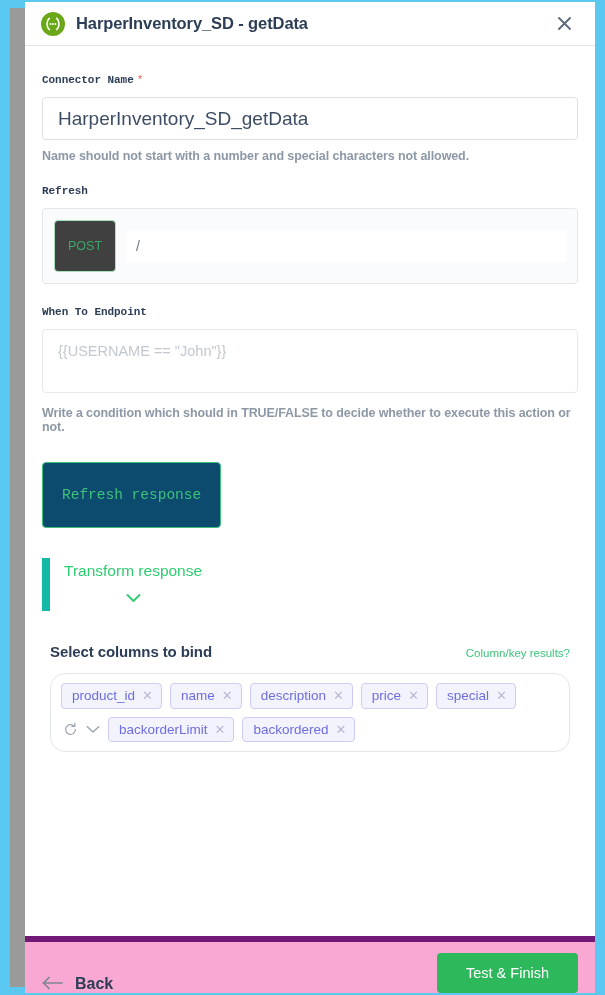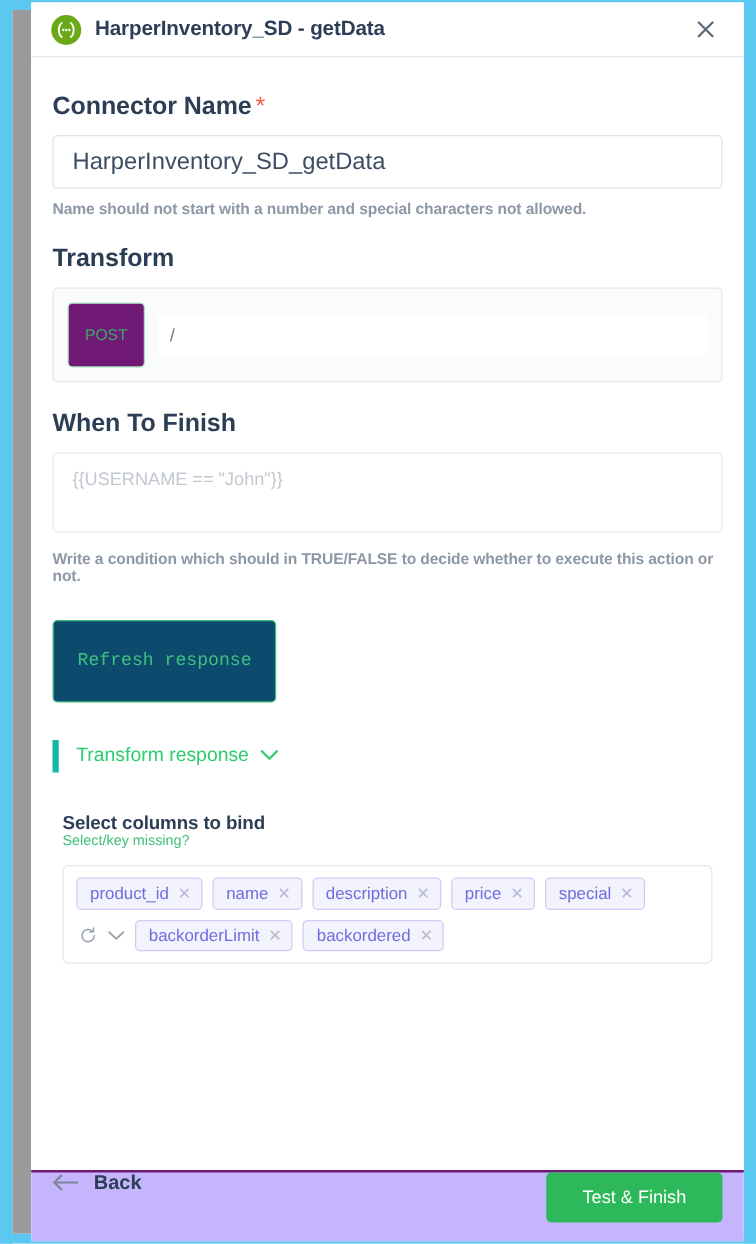--- a/index.html
+++ b/index.html
@@ -107,25 +107,26 @@
 
   
   .modal-body {
     flex: 1 1 auto;
     overflow: hidden;
     padding: 28px 17px 0 17px;
     background: #ffffff;
   }
 
   .field-label {
-    font-size: 20px;
+    font-size: 11px;
     color: #2c3d56;
     font-weight: bold;
     margin-bottom: 11px;
     letter-spacing: -0.05px;
+    font-family: Liberation Mono, monospace;
   }
   .req-star { color: #f0604d; font-weight: normal; margin-left: 3px; }
 
   .text-input {
     width: 100%;
     height: 43px;
     border: 1px solid #dde1e6;
     border-radius: 4px;
     background: #ffffff;
     font-family: Liberation Sans, sans-serif;
@@ -150,21 +151,21 @@
   .endpoint-box {
     border: 1px solid #e3e7ea;
     border-radius: 4px;
     background: #fafbfc;
     padding: 11px 11px;
     display: flex;
     align-items: center;
     gap: 10px;
   }
   .method-pill {
-    background: #701a75;
+    background: #404040;
     border: 1px solid #a8e2bd;
     color: #3aa869;
     border-radius: 4px;
     font-size: 12.5px;
     padding: 18px 13px;
     flex: 0 0 auto;
     cursor: pointer;
   }
   .endpoint-input {
     flex: 1 1 auto;
@@ -205,57 +206,57 @@
     border-radius: 4px;
     font-family: Liberation Mono, monospace;
     font-size: 14.5px;
     padding: 24px 19px;
     cursor: pointer;
   }
 
   
   .transform-row {
     margin-top: 30px;
-    border-left: 5px solid #14b8a6;
+    border-left: 8px solid #14b8a6;
     padding: 4px 0 4px 14px;
     display: flex;
     align-items: center;
     gap: 9px;
     cursor: pointer;
     width: fit-content;
+    flex-direction: column;
   }
   .transform-label {
     color: #2ecc71;
     font-size: 15.5px;
   }
 
   
   .columns-block { margin-top: 32px; padding: 0 8px; }
   .columns-head {
     display: flex;
     align-items: baseline;
     justify-content: space-between;
     margin-bottom: 13px;
-    flex-direction: column;
   }
   .columns-title {
     font-size: 15px;
     color: #2c3d56;
     font-weight: bold;
     letter-spacing: -0.1px;
   }
   .columns-link {
     font-size: 11.5px;
     color: #3ec17d;
     cursor: pointer;
   }
 
   .tags-box {
     border: 1px solid #e2e6ea;
-    border-radius: 5px;
+    border-radius: 15px;
     background: #ffffff;
     padding: 9px 10px;
     display: flex;
     flex-wrap: wrap;
     align-items: center;
     gap: 8px 8px;
     position: relative;
   }
 
   .tag {
@@ -282,26 +283,26 @@
     align-items: center;
     gap: 8px;
     margin-left: 2px;
   }
   .icon-btn { cursor: pointer; display: inline-flex; }
 
   
   .modal-footer {
     flex: 0 0 57px;
     height: 57px;
-    border-top: 2px solid #701a75;
-    display: flex;
-    align-items: flex-start;
+    border-top: 6px solid #701a75;
+    display: flex;
+    align-items: flex-end;
     justify-content: space-between;
     padding: 0 17px;
-    background: #c4b5fd;
+    background: #f9a8d4;
   }
   .back-btn {
     display: inline-flex;
     align-items: center;
     gap: 11px;
     cursor: pointer;
     background: none;
     border: none;
     font-family: "Liberation Sans", sans-serif;
   }
@@ -360,32 +361,32 @@
           <span>Connector Name</span><span class="req-star">*</span>
         </div>
         <input class="text-input" type="text" value="HarperInventory_SD_getData" style="">
         <div class="helper-text">Name should not start with a number and special characters not allowed.</div>
       </div>
 
       <div class="gap-lg"></div>
 
       
       <div class="section">
-        <div class="field-label">Transform</div>
+        <div class="field-label">Refresh</div>
         <div class="endpoint-box">
           <span class="method-pill">POST</span>
           <input class="endpoint-input" type="text" value="/" style="">
         </div>
       </div>
 
       <div class="gap-lg"></div>
 
       
       <div class="section">
-        <div class="field-label">When To Finish</div>
+        <div class="field-label">When To Endpoint</div>
         <textarea class="execute-area" placeholder="{{USERNAME == &quot;John&quot;}}" style=""></textarea>
         <div class="helper-text">Write a condition which should in TRUE/FALSE to decide whether to execute this action or not.</div>
       </div>
 
       
       <button class="refresh-btn">Refresh response</button>
 
       
       <div class="transform-row">
         <span class="transform-label">Transform response</span>
@@ -393,21 +394,21 @@
           <svg width="15" height="10" viewBox="0 0 15 10">
             <path d="M1.5 2 L7.5 8 L13.5 2" stroke="#2ecc71" stroke-width="1.9" fill="none" stroke-linecap="round" stroke-linejoin="round"></path>
           </svg>
         </span>
       </div>
 
       
       <div class="columns-block">
         <div class="columns-head">
           <span class="columns-title">Select columns to bind</span>
-          <span class="columns-link">Select/key missing?</span>
+          <span class="columns-link">Column/key results?</span>
         </div>
 
         <div class="tags-box">
           <span class="tag">
             <span>product_id</span>
             <span class="tag-x">✕</span>
           </span>
           <span class="tag">
             <span>name</span>
             <span class="tag-x">✕</span>

